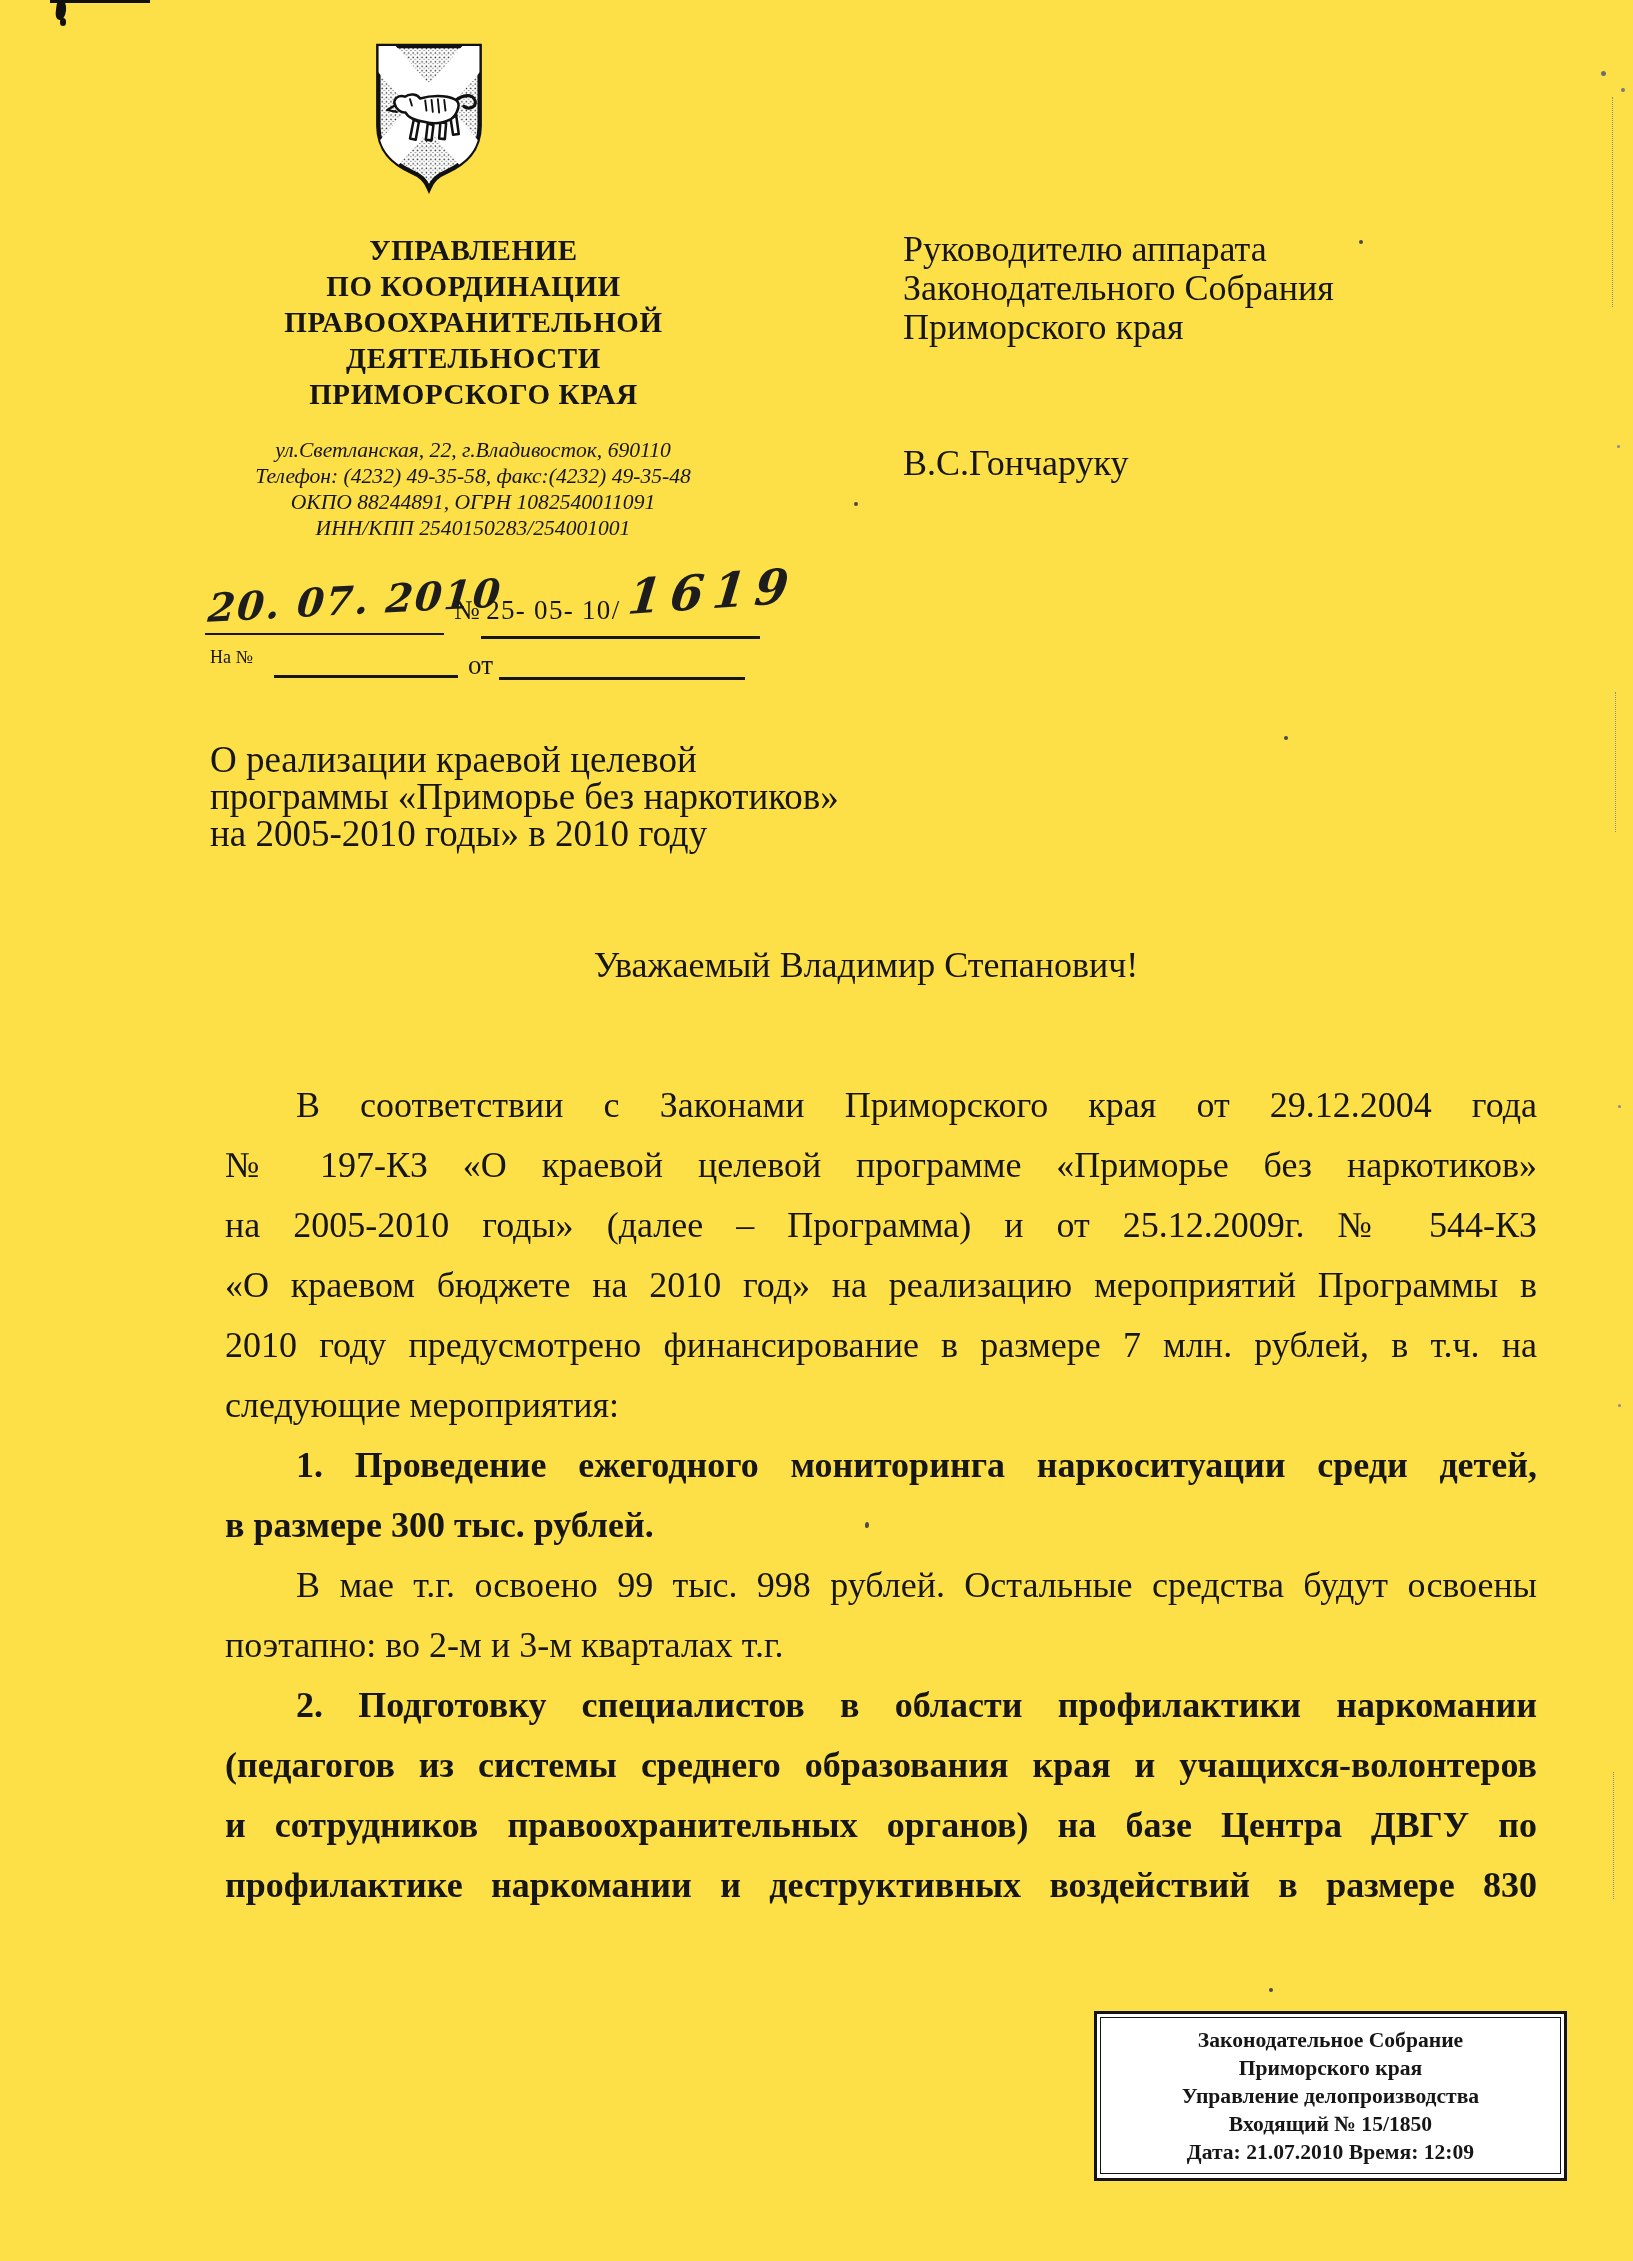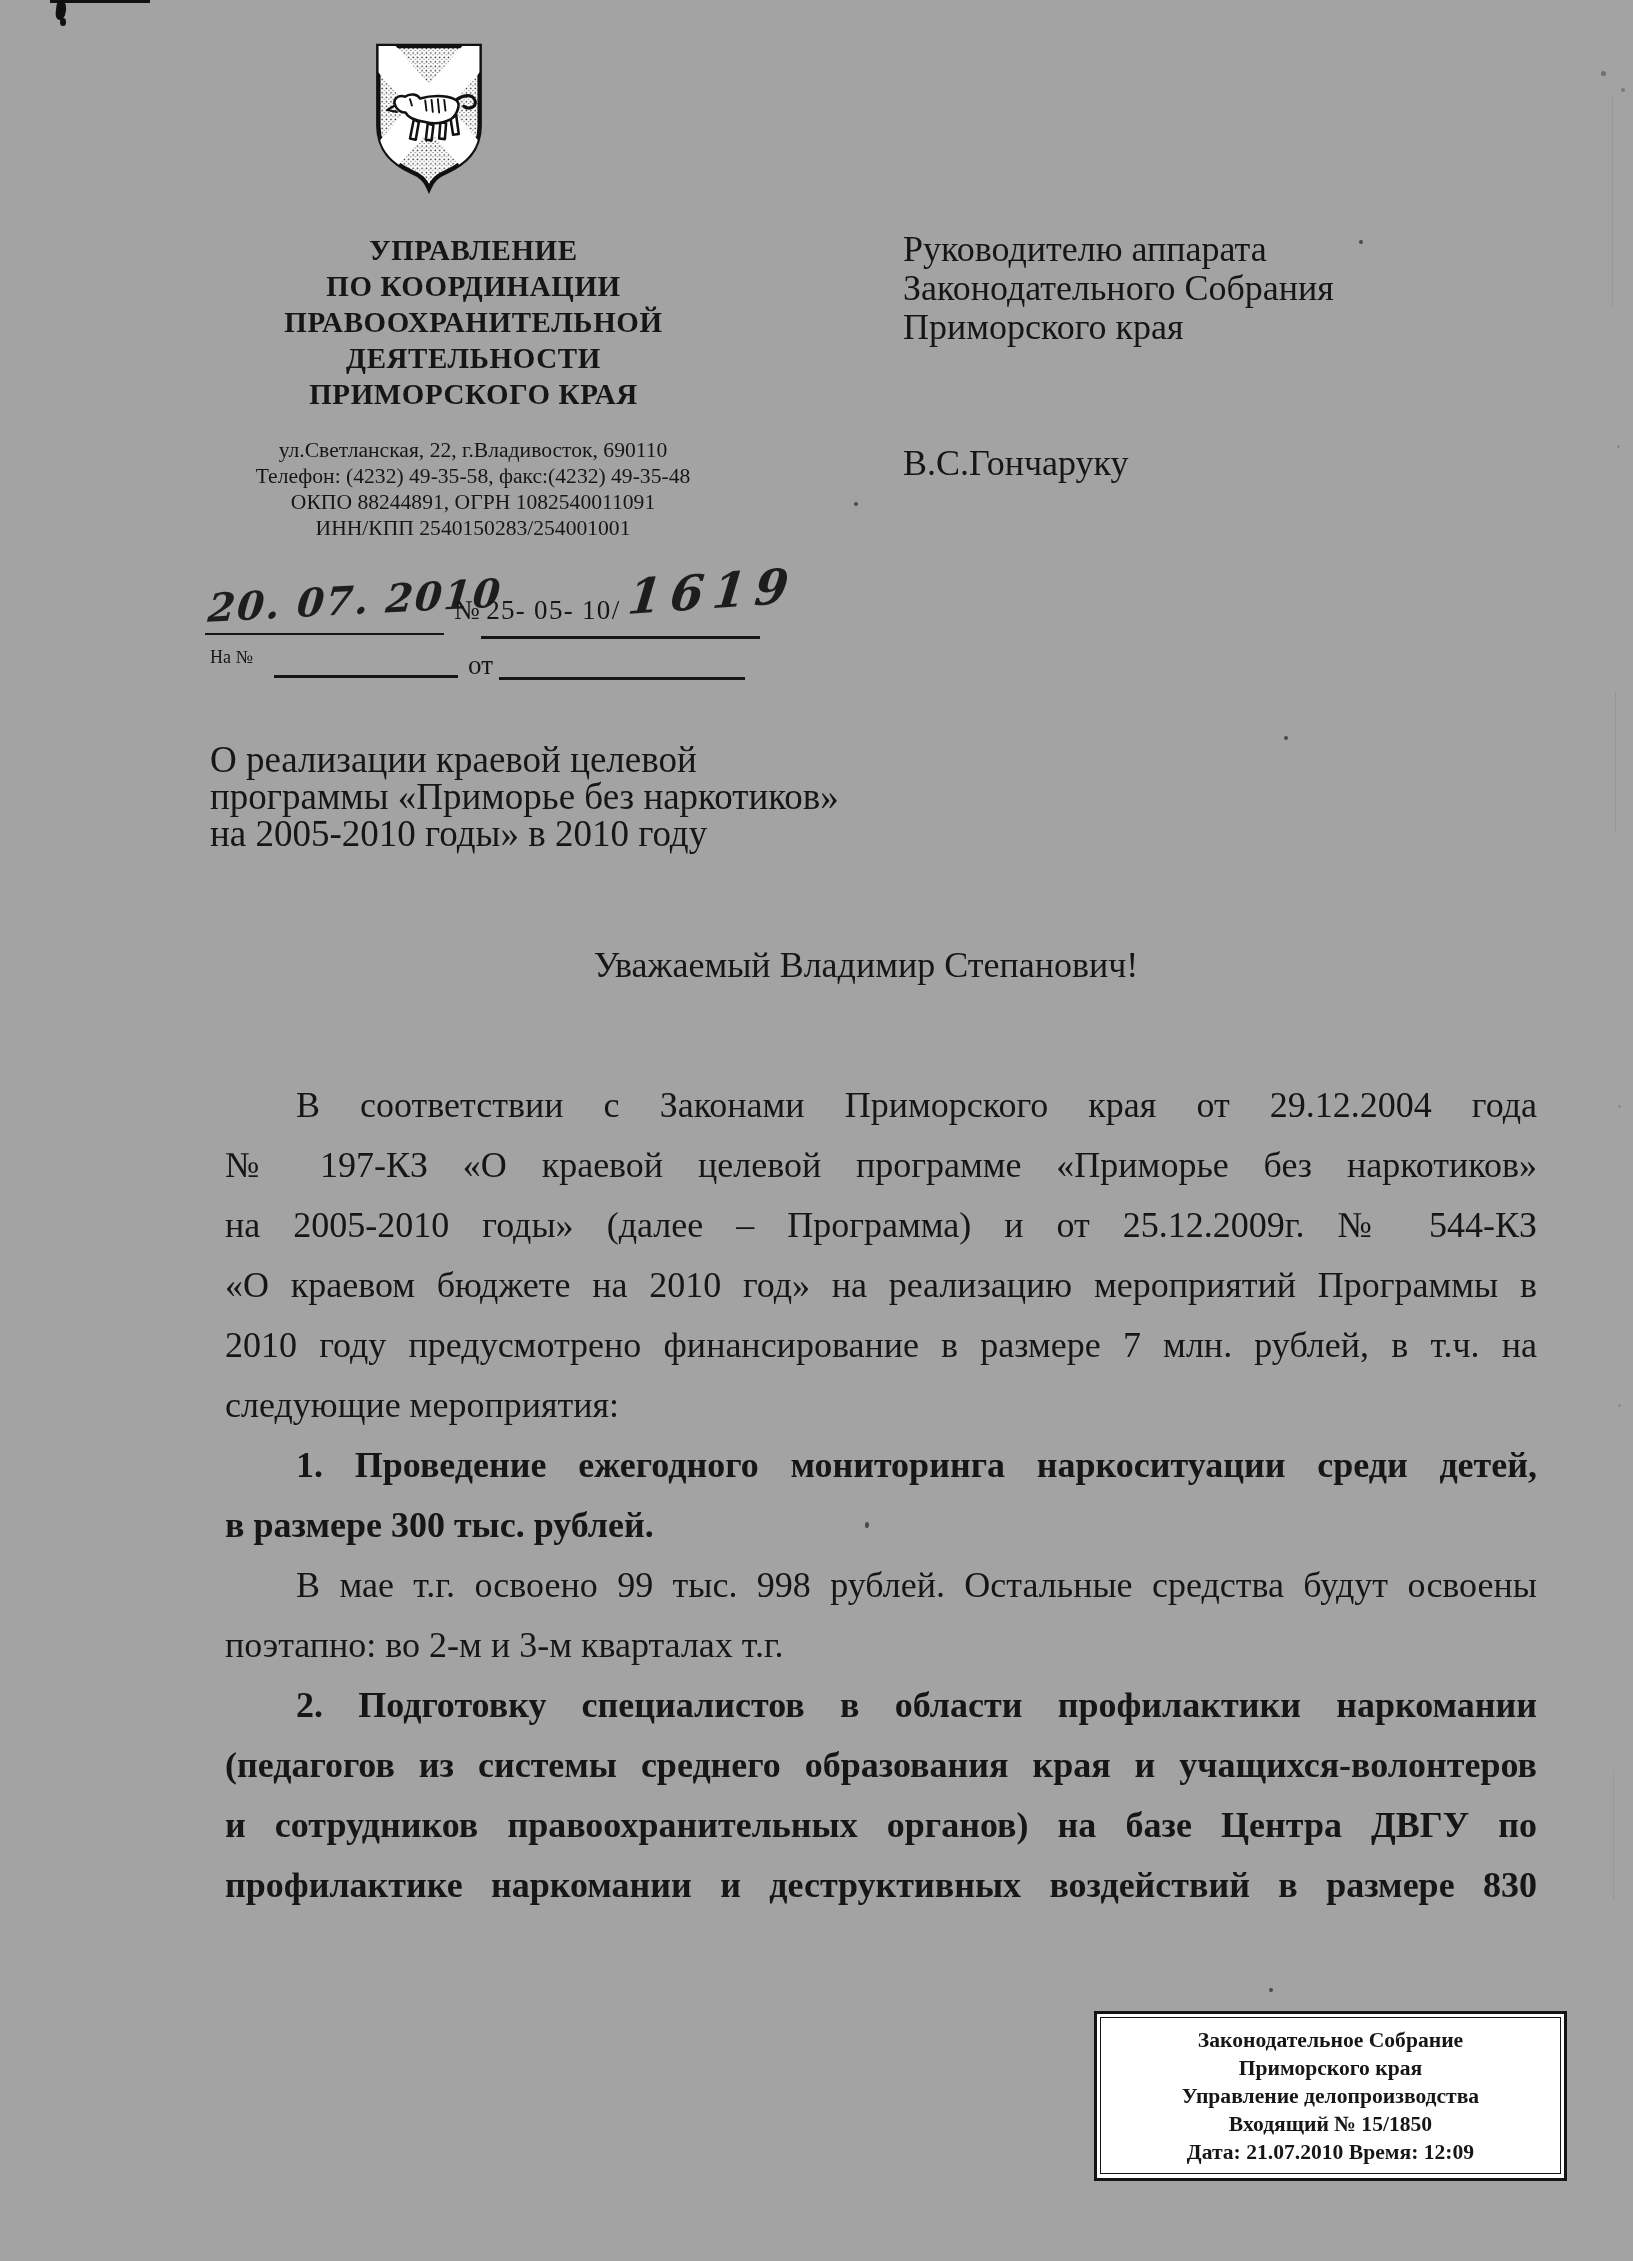--- a/index.html
+++ b/index.html
@@ -1,32 +1,32 @@
 <!DOCTYPE html>
 <html style="font-size:10.2px"><head>
 <meta charset="utf-8">
 <style>
   html,body{margin:0;padding:0;background:#e8e8e8;}
   .page{
     position:relative;
     width:1634px;height:2261px;
-    background:#a3a3a3;
+    background:#fde047;
     overflow:hidden;
     font-family:"Liberation Serif","DejaVu Serif",serif;
     color:#161616;
   }
   
   .org-block{
     position:absolute;left:191px;top:232px;width:565px;
     text-align:center;font-weight:bold;font-size:29px;line-height:36px;
     letter-spacing:0.6px;
   }
   .addr-block{
     position:absolute;left:146px;top:437px;width:654px;
-    text-align:center;font-size:21.6px;line-height:26px;
+    text-align:center;font-size:21.6px;line-height:26px;font-style:italic;
   }
   .addr-block .email-part{text-decoration:underline;}
   
   .recipient-block{
     position:absolute;left:903px;top:230px;width:508px;
     font-size:36px;line-height:39px;
   }
   .recipient-name{
     position:absolute;left:903px;top:442px;font-size:36px;
   }

